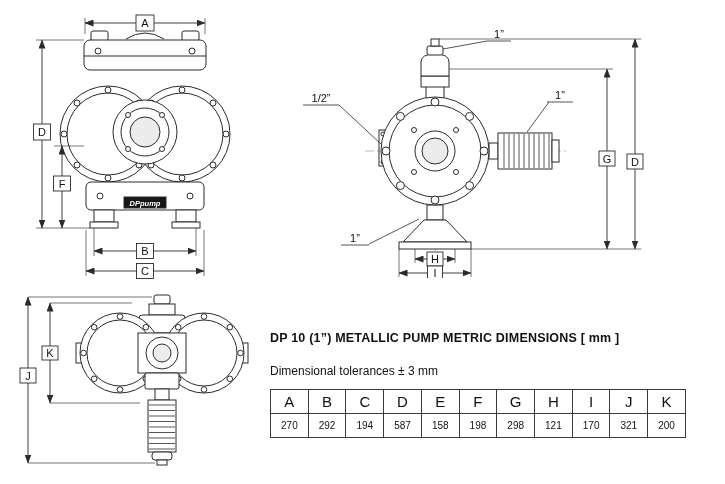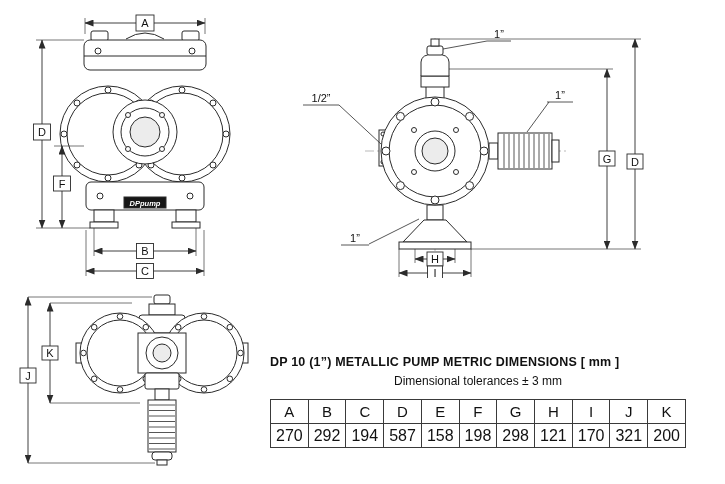--- a/index.html
+++ b/index.html
@@ -14,27 +14,27 @@
   .ext{stroke:#2b2b2b;stroke-width:0.65;fill:none;}
   .leader{stroke:#2b2b2b;stroke-width:0.8;fill:none;}
   .cl{stroke:#8a8a8a;stroke-width:0.6;stroke-dasharray:9 3 2 3;fill:none;}
   .rib{stroke:#2b2b2b;stroke-width:0.8;}
   .lblbox{fill:#fff;stroke:#2b2b2b;stroke-width:0.9;}
   .lbl{font:11px "Liberation Sans",sans-serif;fill:#111;text-anchor:middle;}
   .portlbl{font:11px "Liberation Sans",sans-serif;fill:#111;text-anchor:middle;}
   .brandtxt{font:italic bold 7.5px "Liberation Sans",sans-serif;fill:#fff;text-anchor:middle;}
   .grayfill{fill:#ececec;stroke:#2b2b2b;stroke-width:1;}
   
-  .info{position:absolute;left:270px;top:355px;width:416px;}
+  .info{position:absolute;left:270px;top:331px;width:416px;}
   .title{font-size:12.5px;font-weight:bold;letter-spacing:.2px;}
-  .subtitle{font-size:12px;margin-top:5px;text-align:center;}
+  .subtitle{font-size:12px;margin-top:19px;}
   table.dims{border-collapse:collapse;margin-top:11px;width:100%;table-layout:fixed;}
   table.dims td{border:1.3px solid #3a3a3a;text-align:center;padding:0;height:23px;}
   td.hd{font-size:15px;}
-  td.vl{font-size:16px;}
+  td.vl{font-size:10px;}
 </style>
 </head>
 <body>
 
 <div class="canvas">
 
   <svg class="view" style="left:28px;top:6px;" width="235" height="278" viewBox="0 0 235 278">
     <defs>
       <marker id="mF" markerUnits="userSpaceOnUse" markerWidth="9" markerHeight="7" refX="8.5" refY="3.5" orient="auto-start-reverse">
         <path d="M0,0 L9,3.5 L0,7 z" fill="#2b2b2b"></path>

